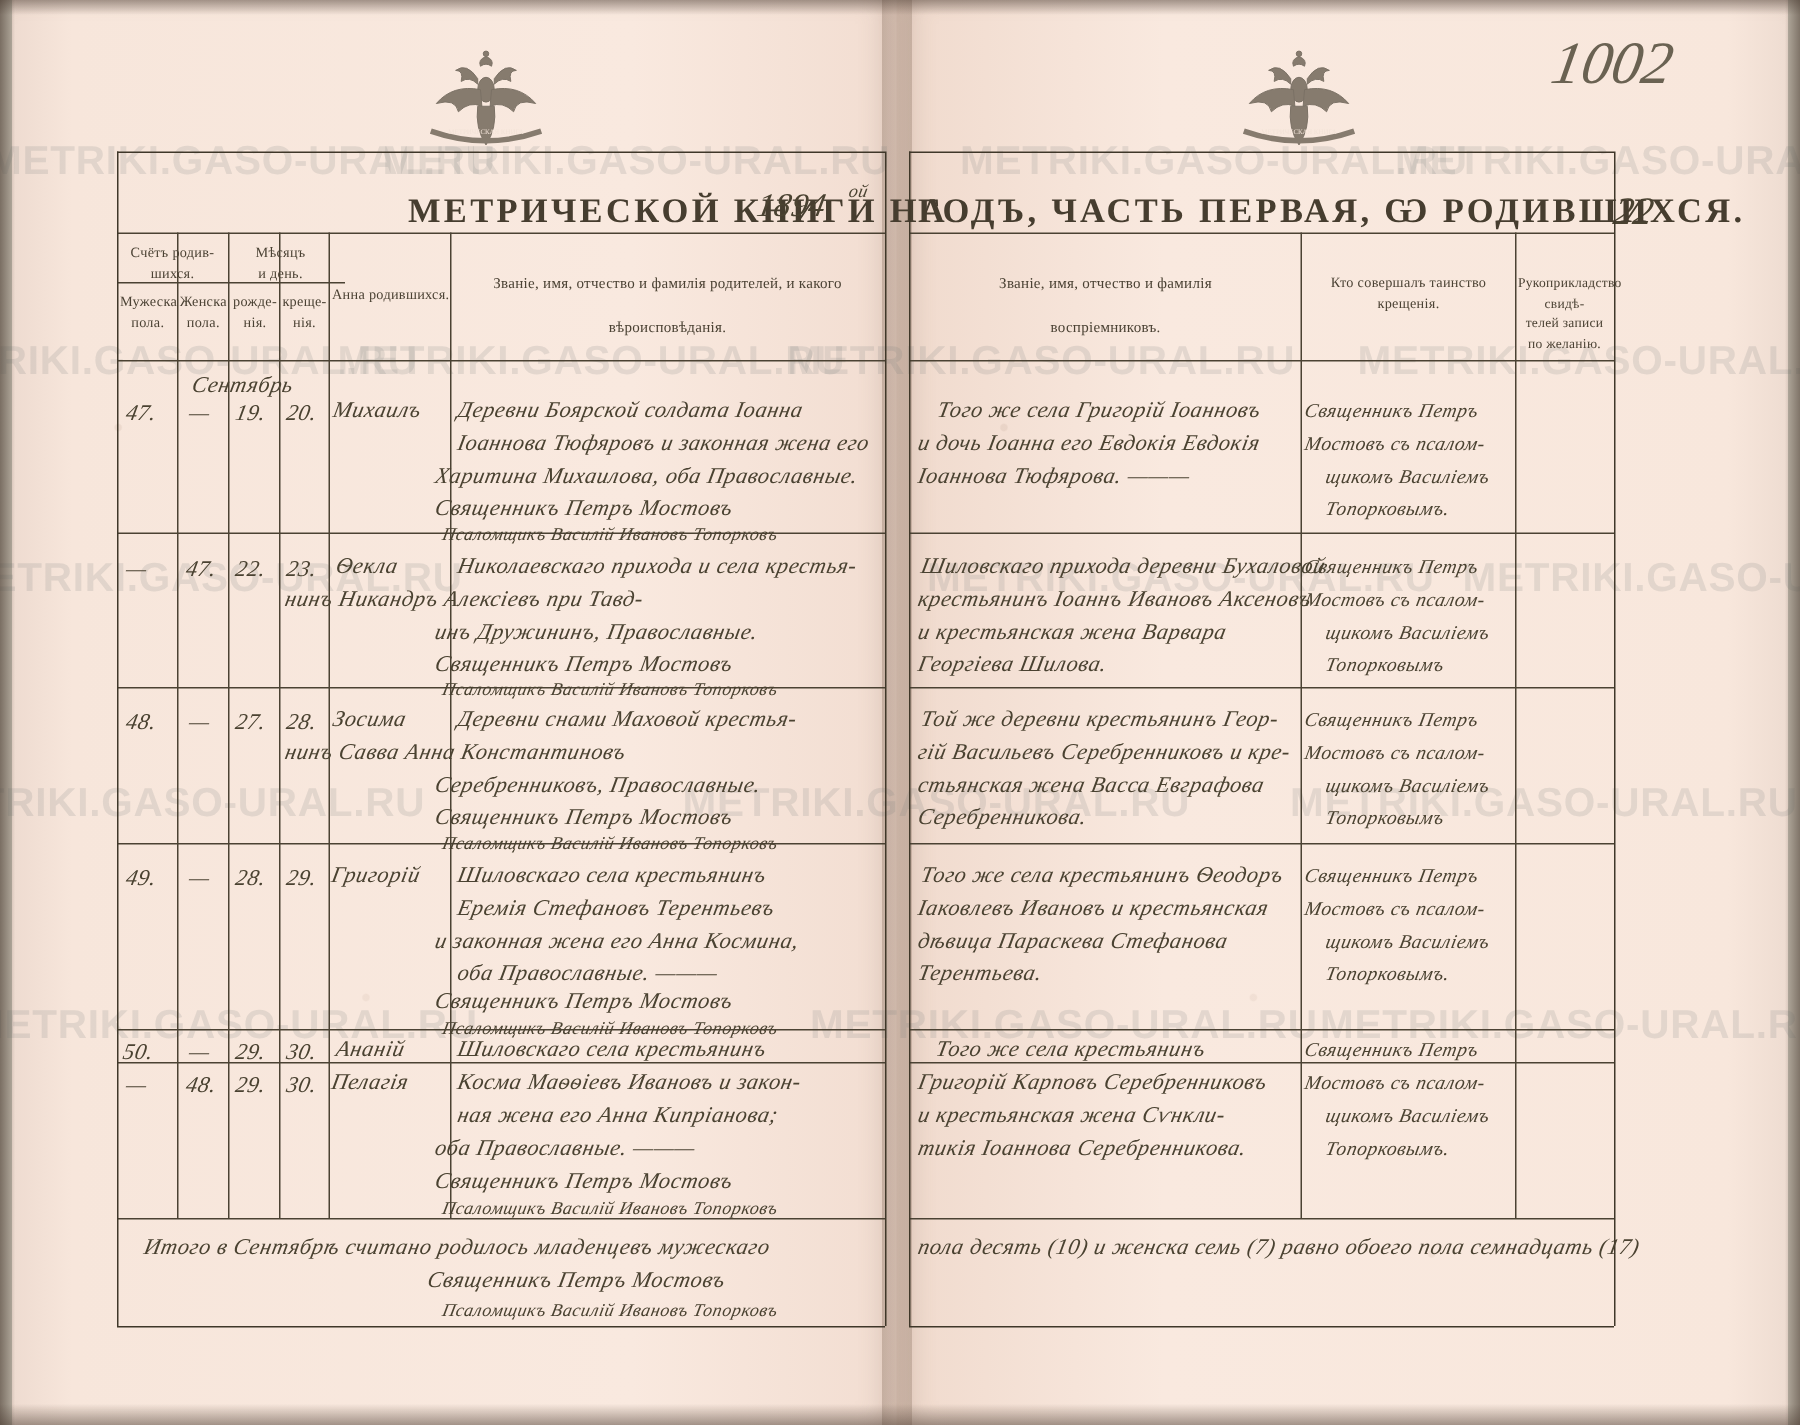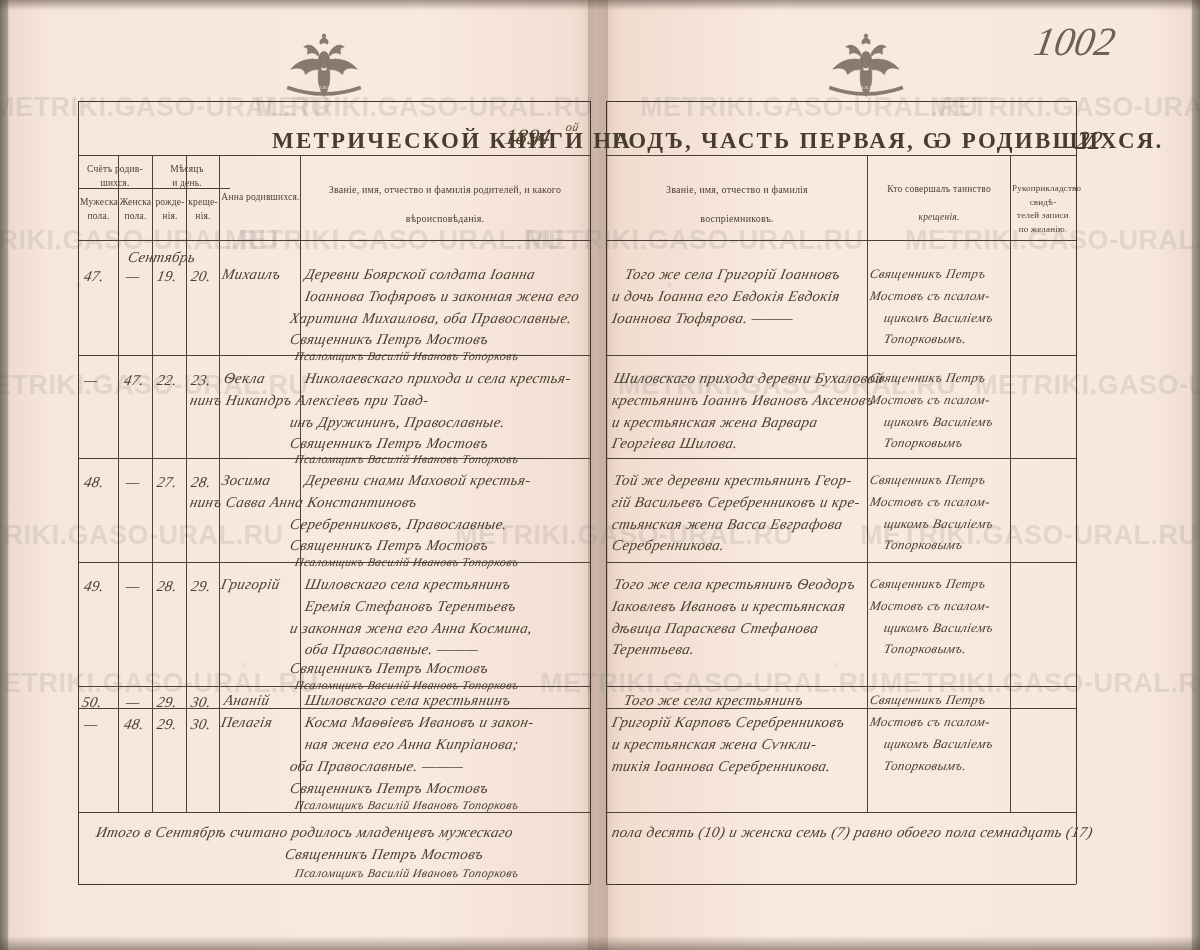--- a/index.html
+++ b/index.html
@@ -254,21 +254,21 @@
 
   <div class="hdr" style="left:80px; top:162px; width:70px;">Счётъ родив-<br>шихся.</div>
   <div class="hdr" style="left:80px; top:195px; width:37px;">Мужеска<br>пола.</div>
   <div class="hdr" style="left:119px; top:195px; width:33px;">Женска<br>пола.</div>
   <div class="hdr" style="left:155px; top:162px; width:64px;">Мѣсяцъ<br>и день.</div>
   <div class="hdr" style="left:154px; top:195px; width:32px;">рожде-<br>нія.</div>
   <div class="hdr" style="left:187px; top:195px; width:32px;">креще-<br>нія.</div>
   <div class="hdr" style="left:221px; top:190px; width:79px;">Анна родившихся.</div>
   <div class="hdr" style="left:610px; top:182px; width:254px; font-size:10px;">Званіе, имя, отчество и фамилія<br><span style="display:inline-block;margin-top:14px;">воспріемниковъ.</span></div>
   <div class="hdr" style="left:304px; top:182px; width:282px; font-size:10px;">Званіе, имя, отчество и фамилія родителей, и какого<br><span style="display:inline-block;margin-top:14px;">вѣроисповѣданія.</span></div>
-  <div class="hdr" style="left:869px; top:182px; width:140px; font-size:9.5px;">Кто совершалъ таинство<br><span style="display:inline-block;margin-top:14px;font-style:italic;">крещенія.</span></div>
+  <div class="hdr" style="left:869px; top:182px; width:140px; font-size:9.5px;">Кто совершалъ таинство<br><span style="display:inline-block;">крещенія.</span></div>
   <div class="hdr" style="left:1012px; top:182px; width:62px; font-size:9px;">Рукоприкладство свидѣ-<br>телей записи по желанію.</div>
 
   <div class="hand" style="left:128px; top:249px;">Сентябрь</div>
 
   <div class="hand" style="left:84px;  top:268px;">47.</div>
   <div class="hand" style="left:126px; top:268px;">—</div>
   <div class="hand" style="left:157px; top:268px;">19.</div>
   <div class="hand" style="left:191px; top:268px;">20.</div>
   <div class="hand" style="left:222px; top:266px;">Михаилъ</div>
   <div class="hand" style="left:305px; top:266px;">Деревни Боярской солдата Іоанна</div>

